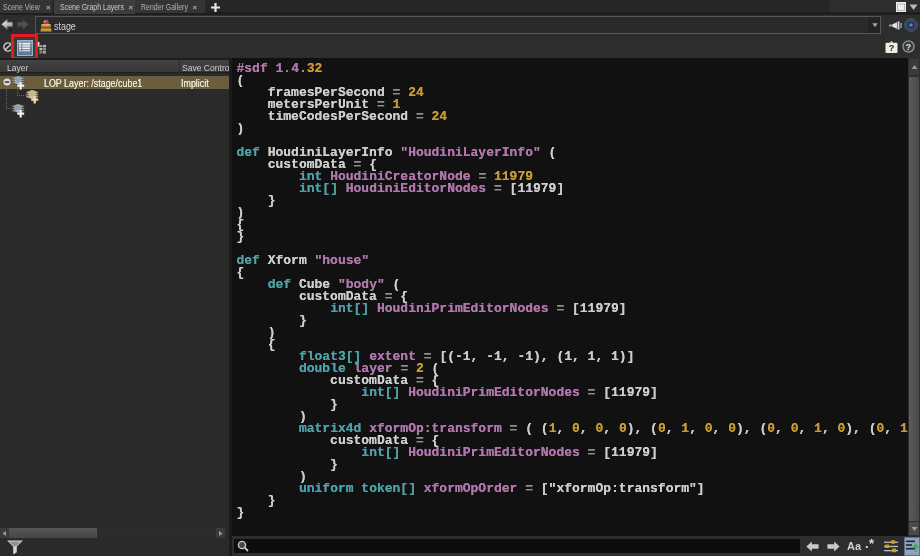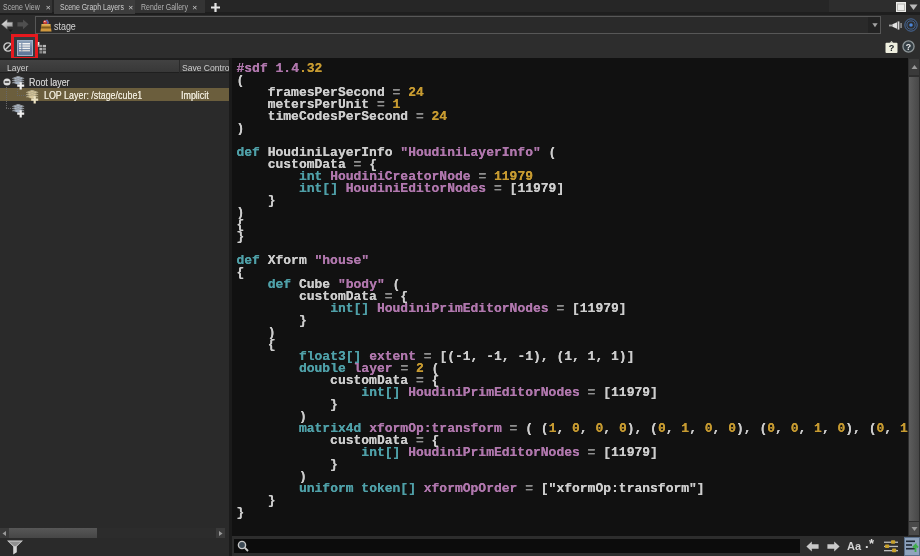--- a/index.html
+++ b/index.html
@@ -185,21 +185,21 @@
 
   <div id="leftpanel">
     <div id="treehdr">
       <span style="position:absolute;left:7px;top:2px;">Layer</span>
       <span style="position:absolute;left:182px;top:2px;white-space:nowrap;">Save Control</span>
       <div style="position:absolute;left:179px;top:0;width:1px;height:14px;background:#2a2a2a;"></div>
     </div>
     <div class="trow" style="top:17px;">
       <span style="position:absolute;left:29px;top:0.5px;">Root layer</span>
     </div>
-    <div class="trow sel" style="top:30px;padding-left:20px;">
+    <div class="trow sel" style="top:18px;padding-left:20px;">
       <span style="position:absolute;left:43.5px;top:0.5px;">LOP Layer: /stage/cube1</span>
       <span style="position:absolute;left:181px;top:0.5px;">Implicit</span>
     </div>
 
     <div class="dotv" style="left:6px; top:29px; height:22px;"></div>
     <div class="doth" style="left:6px; top:50px; width:7px;"></div>
     <div class="dotv" style="left:17px; top:31px; height:7px;"></div>
     <div class="doth" style="left:17px; top:37px; width:10px;"></div>
 
     <svg style="position:absolute;left:2.5px;top:20.2px;" width="8" height="8" viewBox="0 0 8 8">

